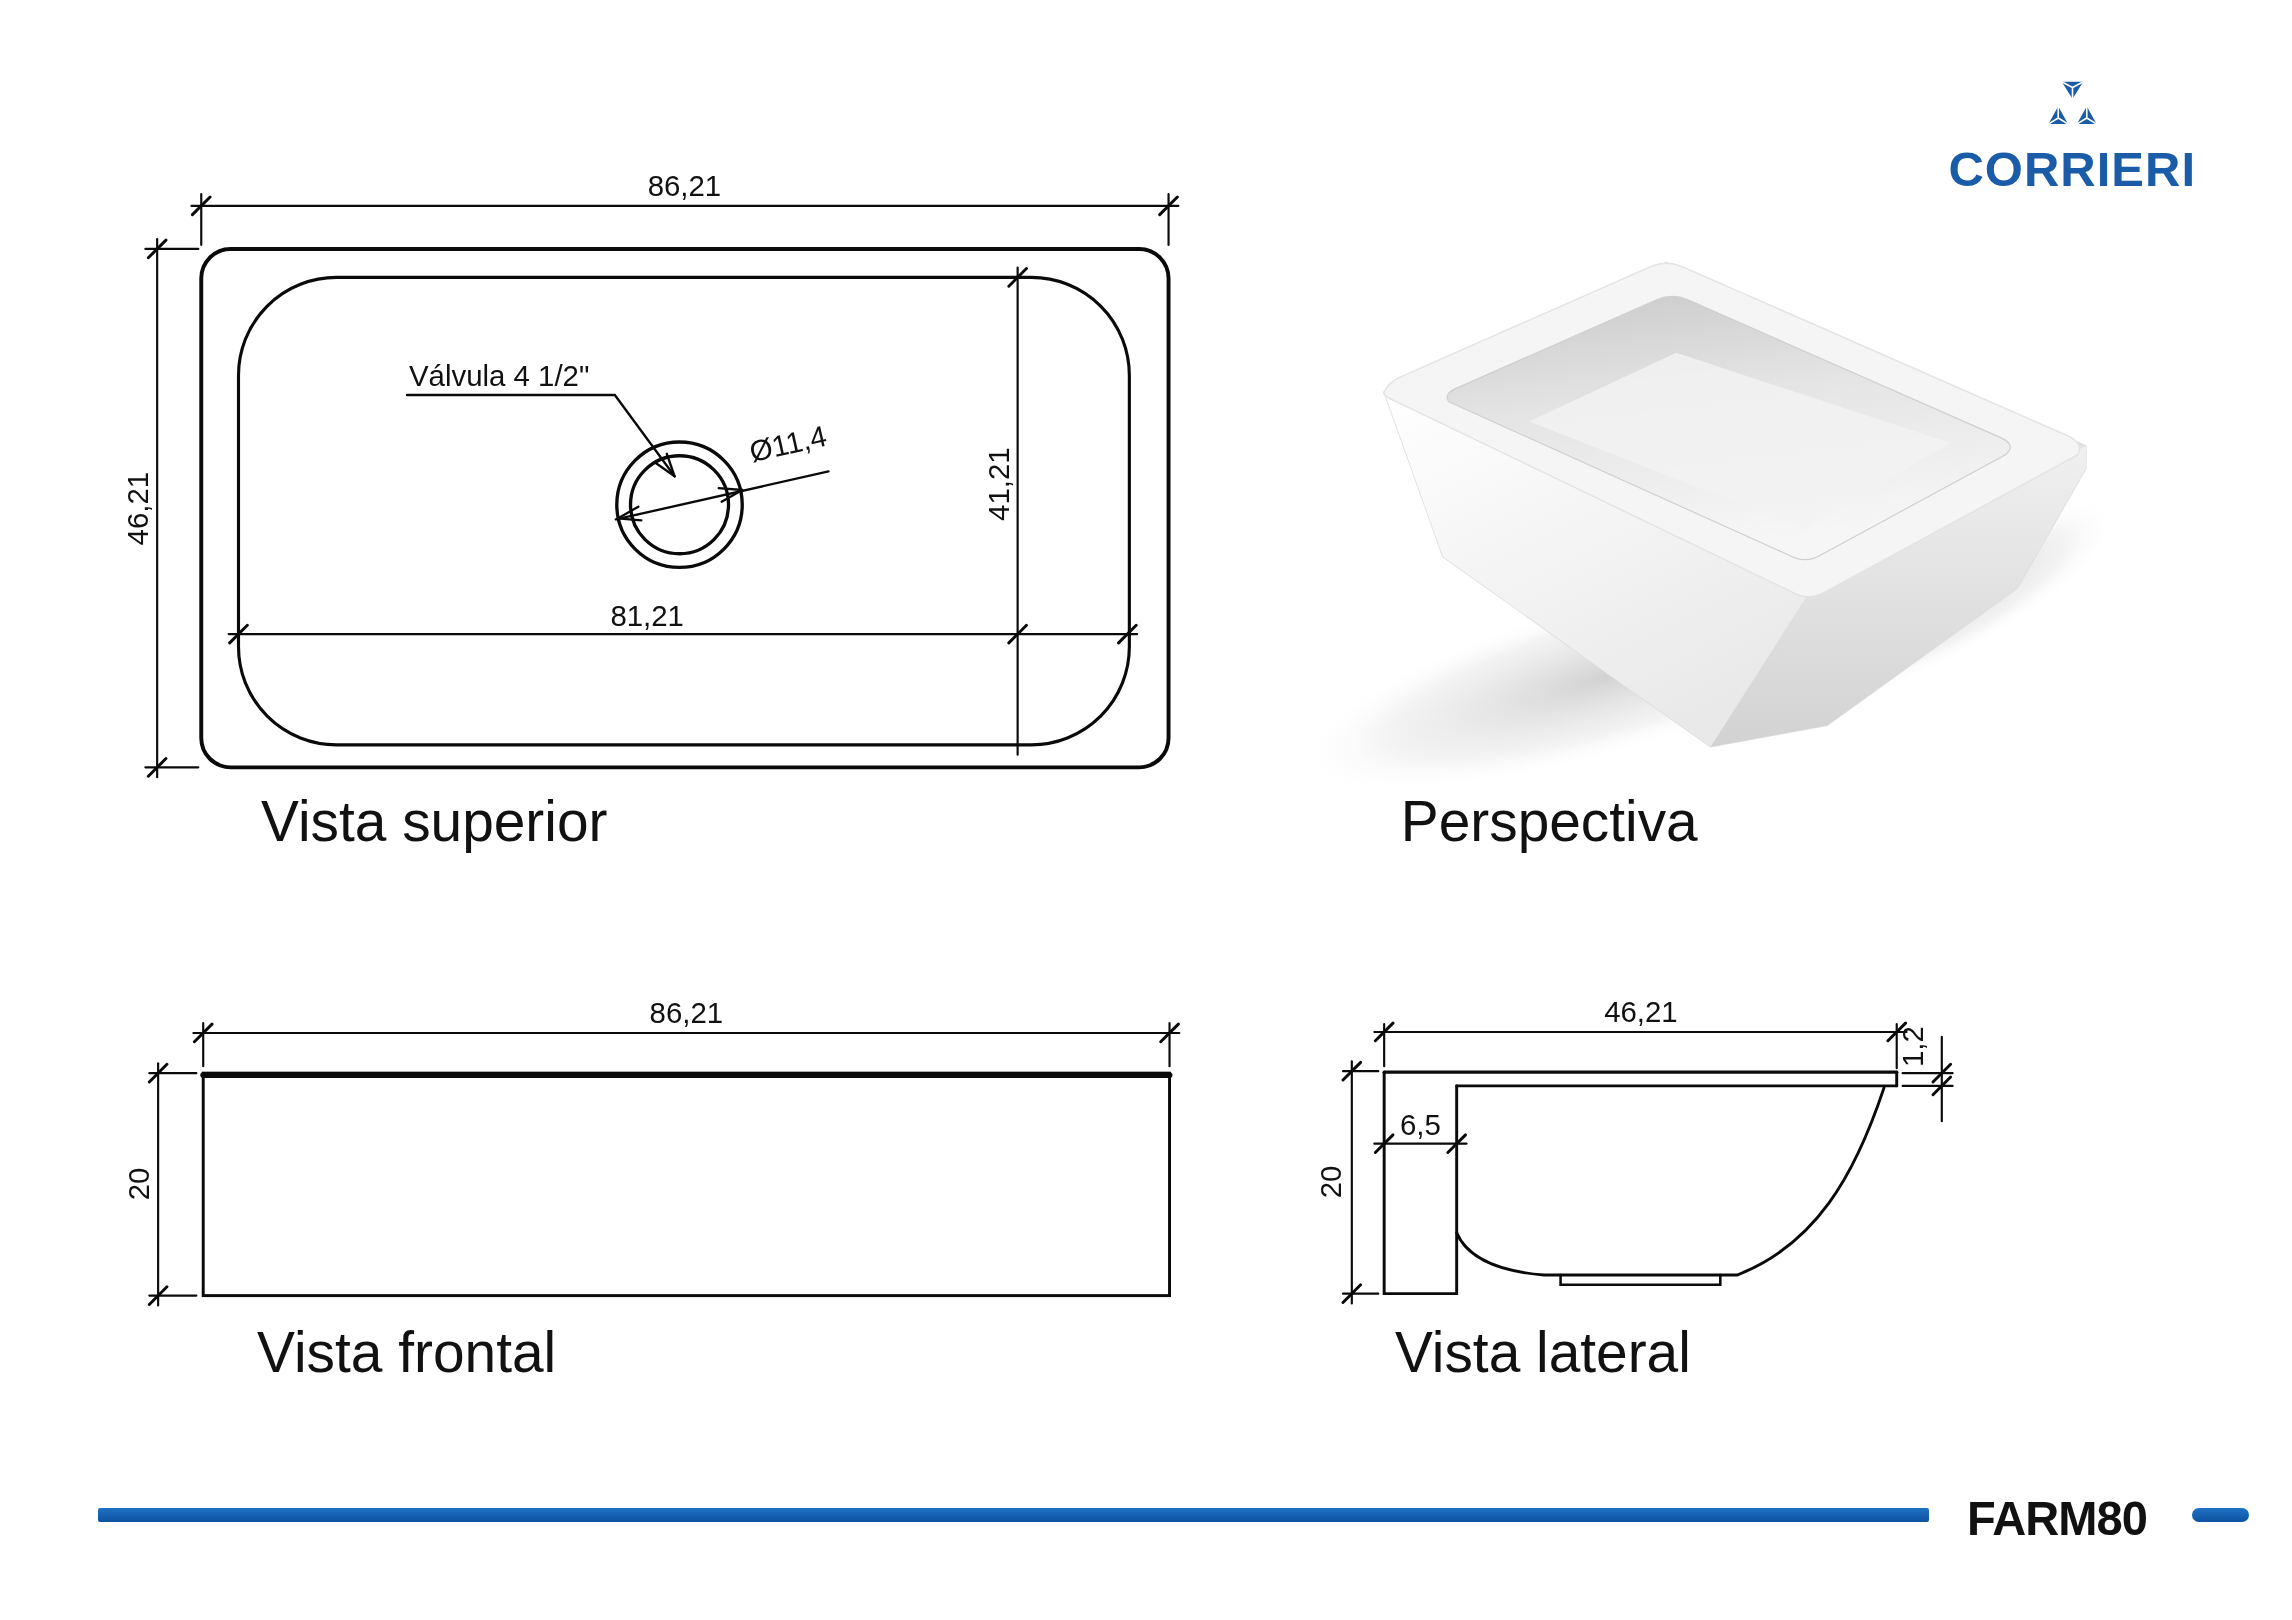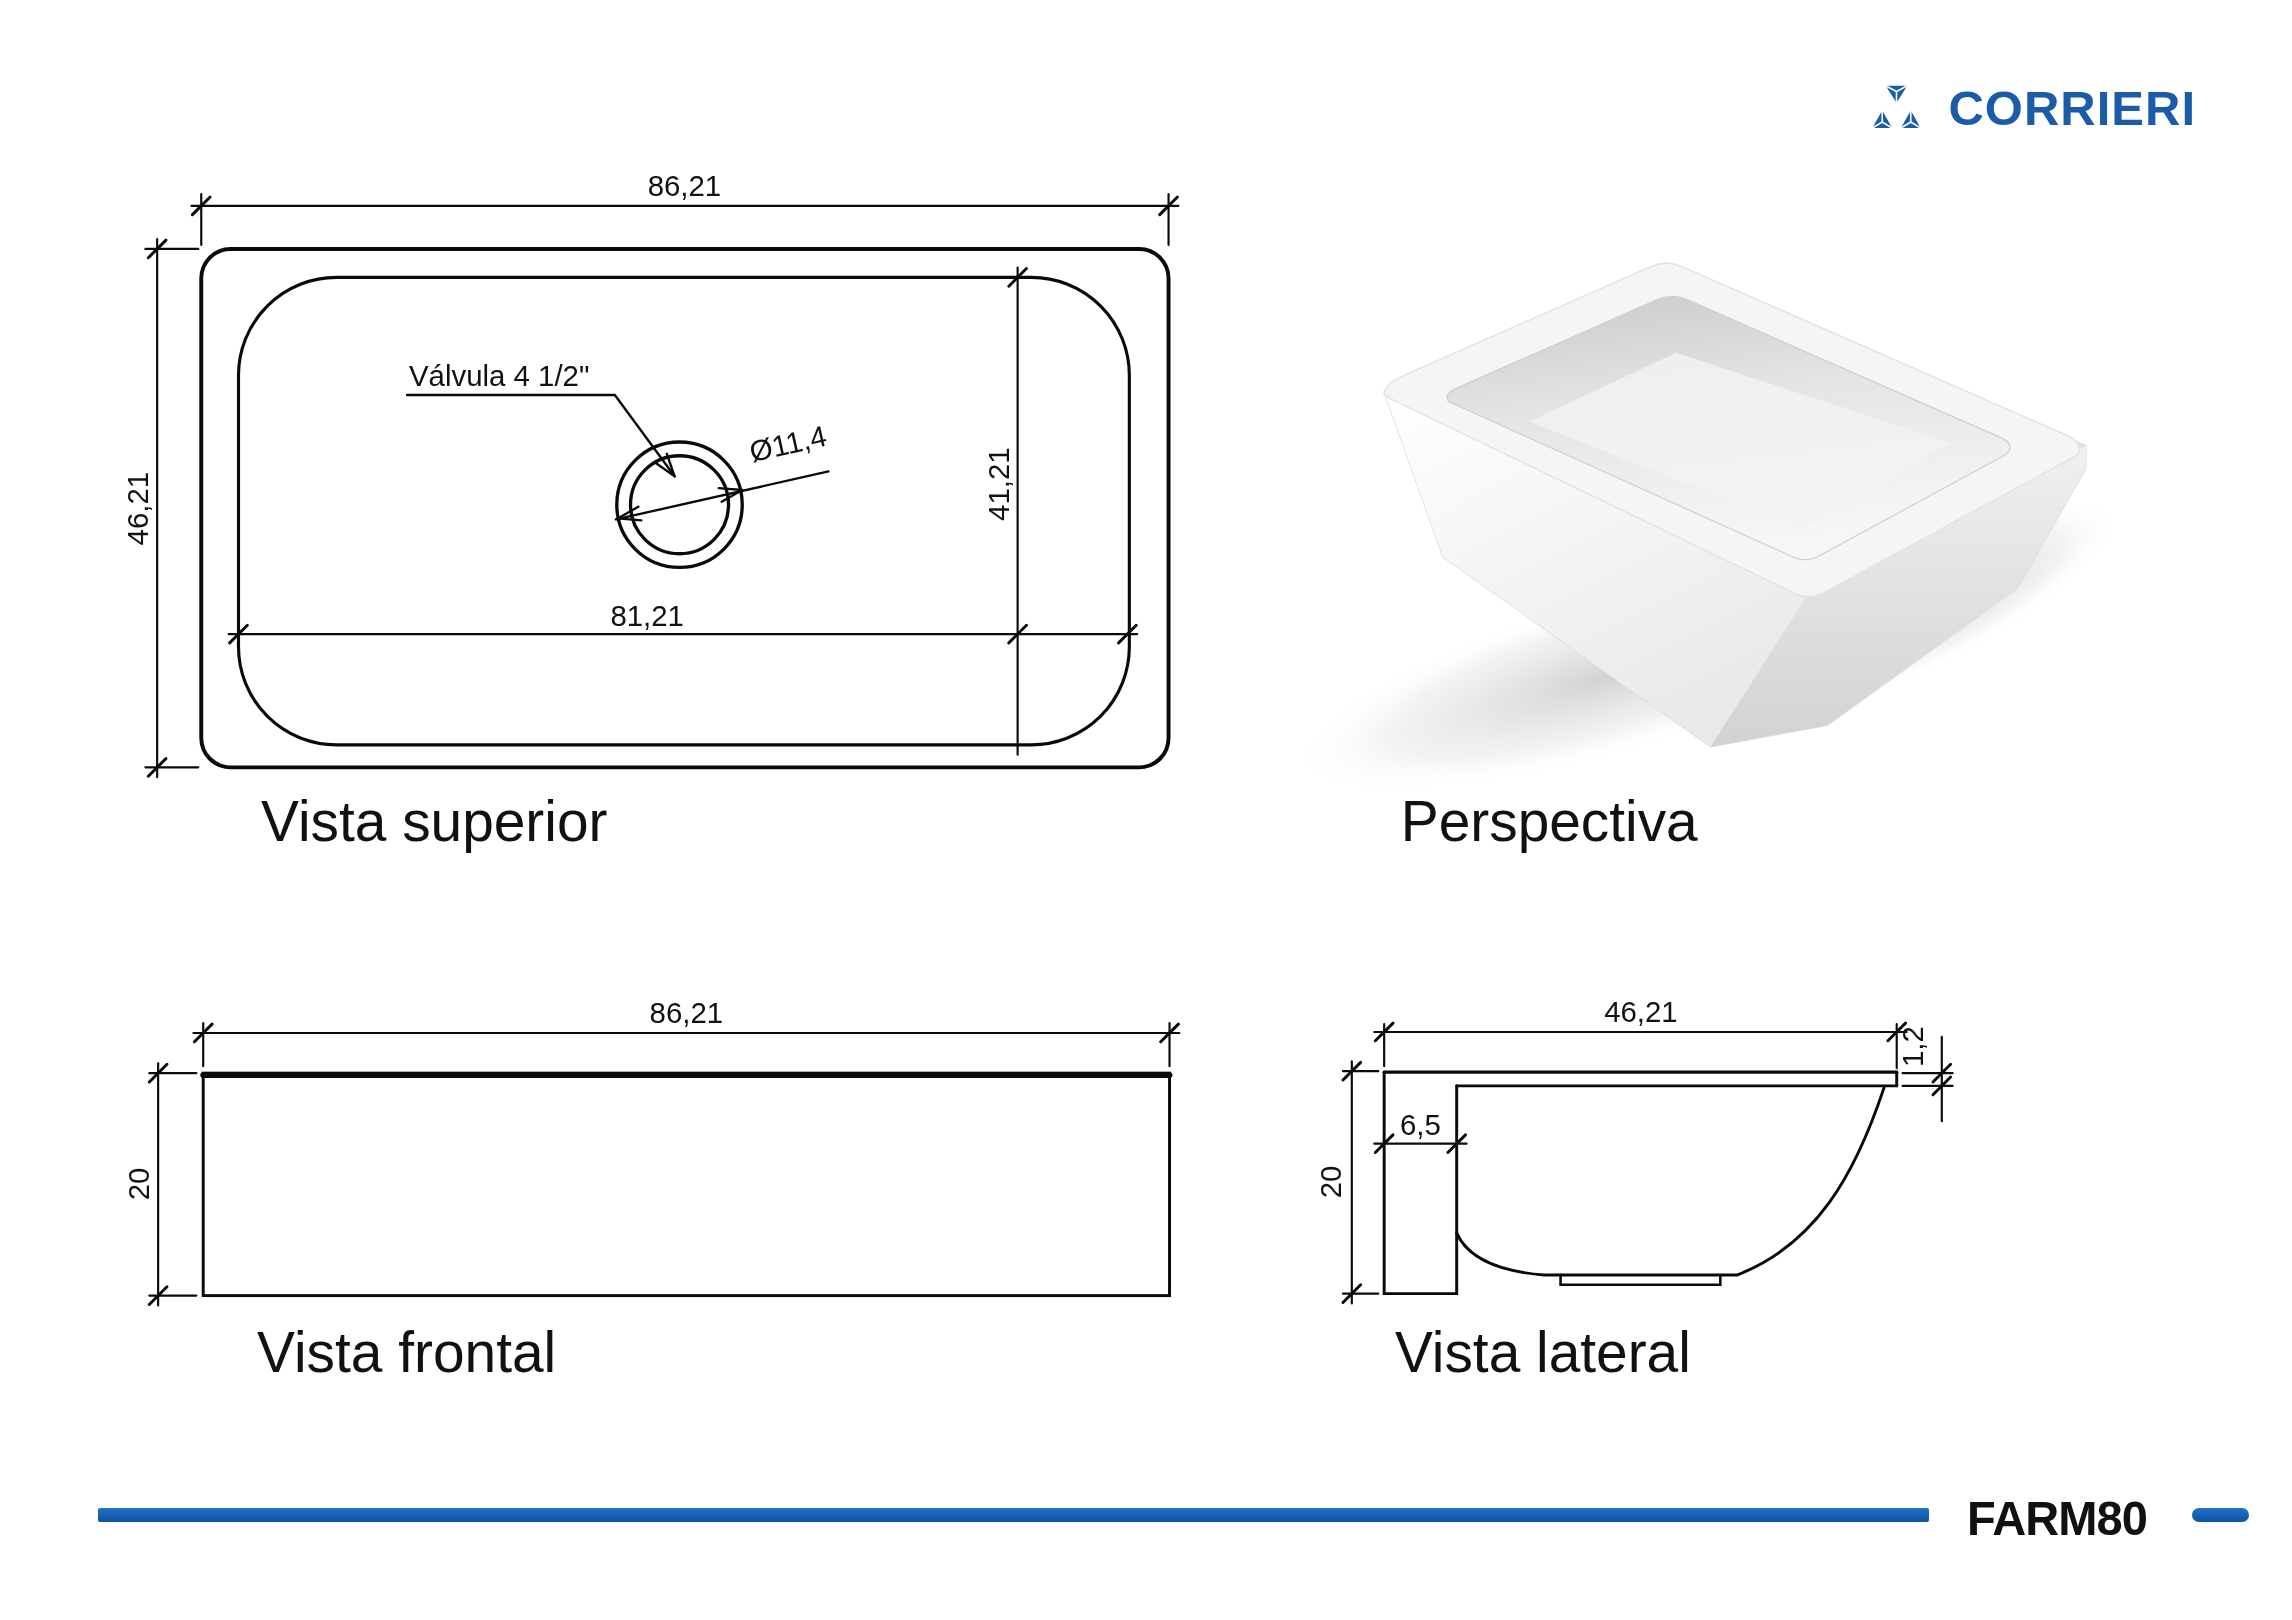--- a/index.html
+++ b/index.html
@@ -2,21 +2,21 @@
 <html><head>
 <meta charset="utf-8">
 <style>
   html,body{margin:0;padding:0;background:#ffffff;}
   #sheet{position:relative;width:2293px;height:1620px;background:#ffffff;overflow:hidden;
          font-family:"Liberation Sans", sans-serif;}
   #drawing{position:absolute;left:0;top:0;}
   .dimtxt{font-size:30px;fill:#111;}
   .labeltxt{font-size:58px;fill:#111;}
   
-  #logo{position:absolute;top:80px;right:97px;display:flex;align-items:center;gap:25px;}
+  #logo{position:absolute;top:80px;right:97px;display:flex;align-items:center;gap:12px;flex-direction:column;}
   #logo .brand{color:#1a5ca8;font-weight:bold;font-size:49px;letter-spacing:1px;}
   
   #footer-bar{position:absolute;left:98px;top:1508px;width:1831px;height:13.7px;
               background:linear-gradient(#2071c4,#0d53a2);border-radius:2px;}
   #footer-code{position:absolute;left:1950px;top:1490px;width:223px;text-align:center;
                font-weight:bold;font-size:49px;color:#111;letter-spacing:-1px;
                transform:scaleX(.96);transform-origin:left;}
   #footer-dash{position:absolute;left:2192px;top:1508px;width:57px;height:13.7px;
                background:linear-gradient(#2071c4,#0d53a2);border-radius:6.9px;}
 </style>

